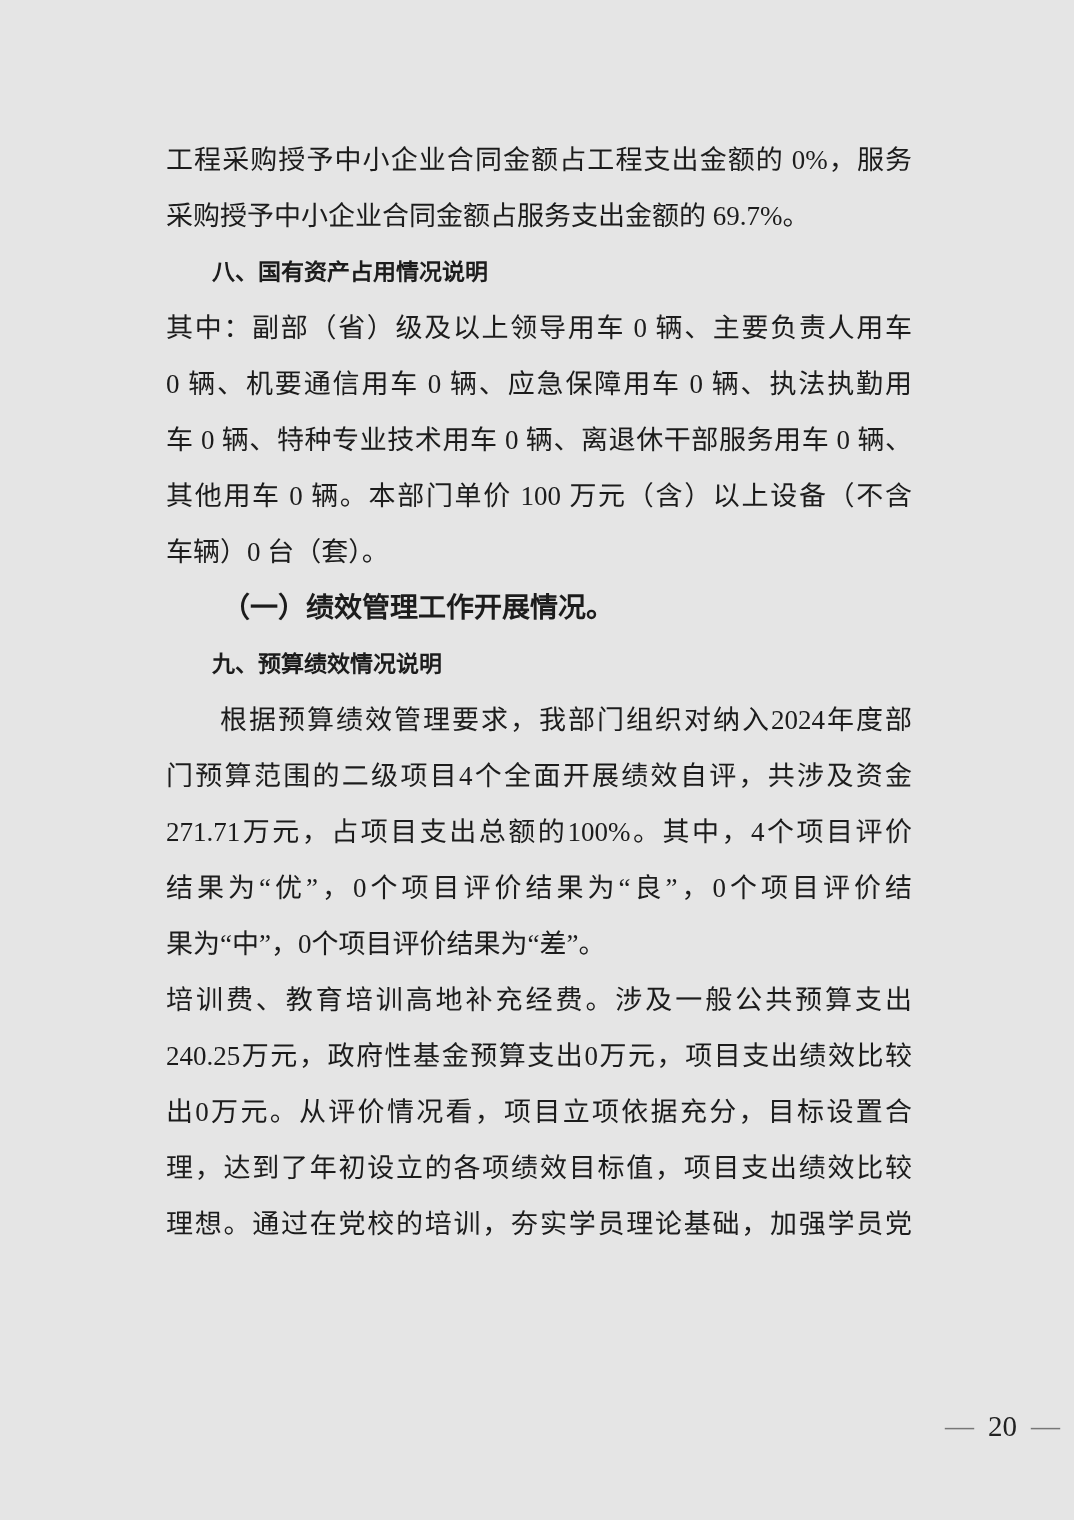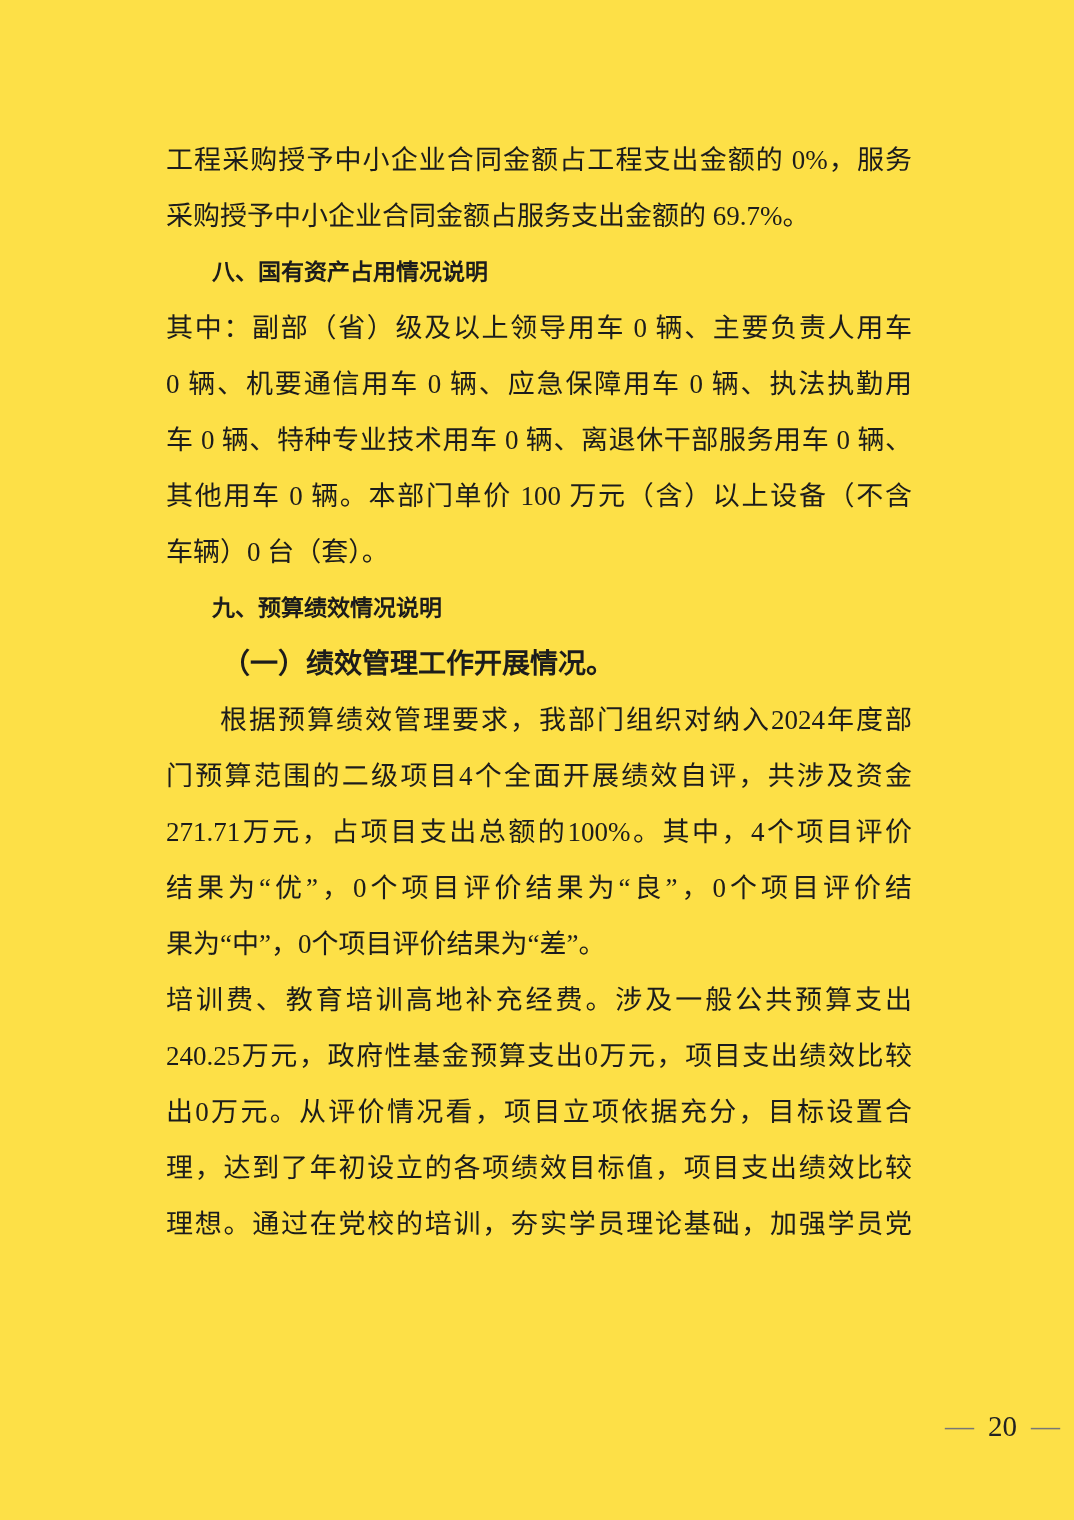--- a/index.html
+++ b/index.html
@@ -4,21 +4,21 @@
 <style>
   html, body {
     margin: 0;
     padding: 0;
     background: #ffffff;
   }
   .page {
     position: relative;
     width: 1074px;
     height: 1520px;
-    background: #fde047;
+    background: #e5e5e5;
     overflow: hidden;
     color: #1c1c1c;
   }
   .doc-body {
     position: absolute;
     left: 166px;
     top: 132px;
     width: 746px;
   }
   .line {
@@ -80,22 +80,22 @@
 <div class="page">
   <div class="doc-body">
     <div class="line body-line">工程采购授予中小企业合同金额占工程支出金额的 0%，服务</div>
     <div class="line body-line no-stretch">采购授予中小企业合同金额占服务支出金额的 69.7%。</div>
     <div class="line heading-sans">八、国有资产占用情况说明</div>
     <div class="line body-line">其中：副部（省）级及以上领导用车 0 辆、主要负责人用车</div>
     <div class="line body-line">0 辆、机要通信用车 0 辆、应急保障用车 0 辆、执法执勤用</div>
     <div class="line body-line">车 0 辆、特种专业技术用车 0 辆、离退休干部服务用车 0 辆、</div>
     <div class="line body-line">其他用车 0 辆。本部门单价 100 万元（含）以上设备（不含</div>
     <div class="line body-line no-stretch">车辆）0 台（套）。</div>
+    <div class="line heading-kai">（一）绩效管理工作开展情况。</div>
     <div class="line heading-sans">九、预算绩效情况说明</div>
-    <div class="line heading-kai">（一）绩效管理工作开展情况。</div>
     <div class="line body-line indent">根据预算绩效管理要求，我部门组织对纳入2024年度部</div>
     <div class="line body-line">门预算范围的二级项目4个全面开展绩效自评，共涉及资金</div>
     <div class="line body-line">271.71万元，占项目支出总额的100%。其中，4个项目评价</div>
     <div class="line body-line">结果为“优”，0个项目评价结果为“良”，0个项目评价结</div>
     <div class="line body-line no-stretch">果为“中”，0个项目评价结果为“差”。</div>
     <div class="line body-line">培训费、教育培训高地补充经费。涉及一般公共预算支出</div>
     <div class="line body-line">240.25万元，政府性基金预算支出0万元，项目支出绩效比较</div>
     <div class="line body-line">出0万元。从评价情况看，项目立项依据充分，目标设置合</div>
     <div class="line body-line">理，达到了年初设立的各项绩效目标值，项目支出绩效比较</div>
     <div class="line body-line">理想。通过在党校的培训，夯实学员理论基础，加强学员党</div>

